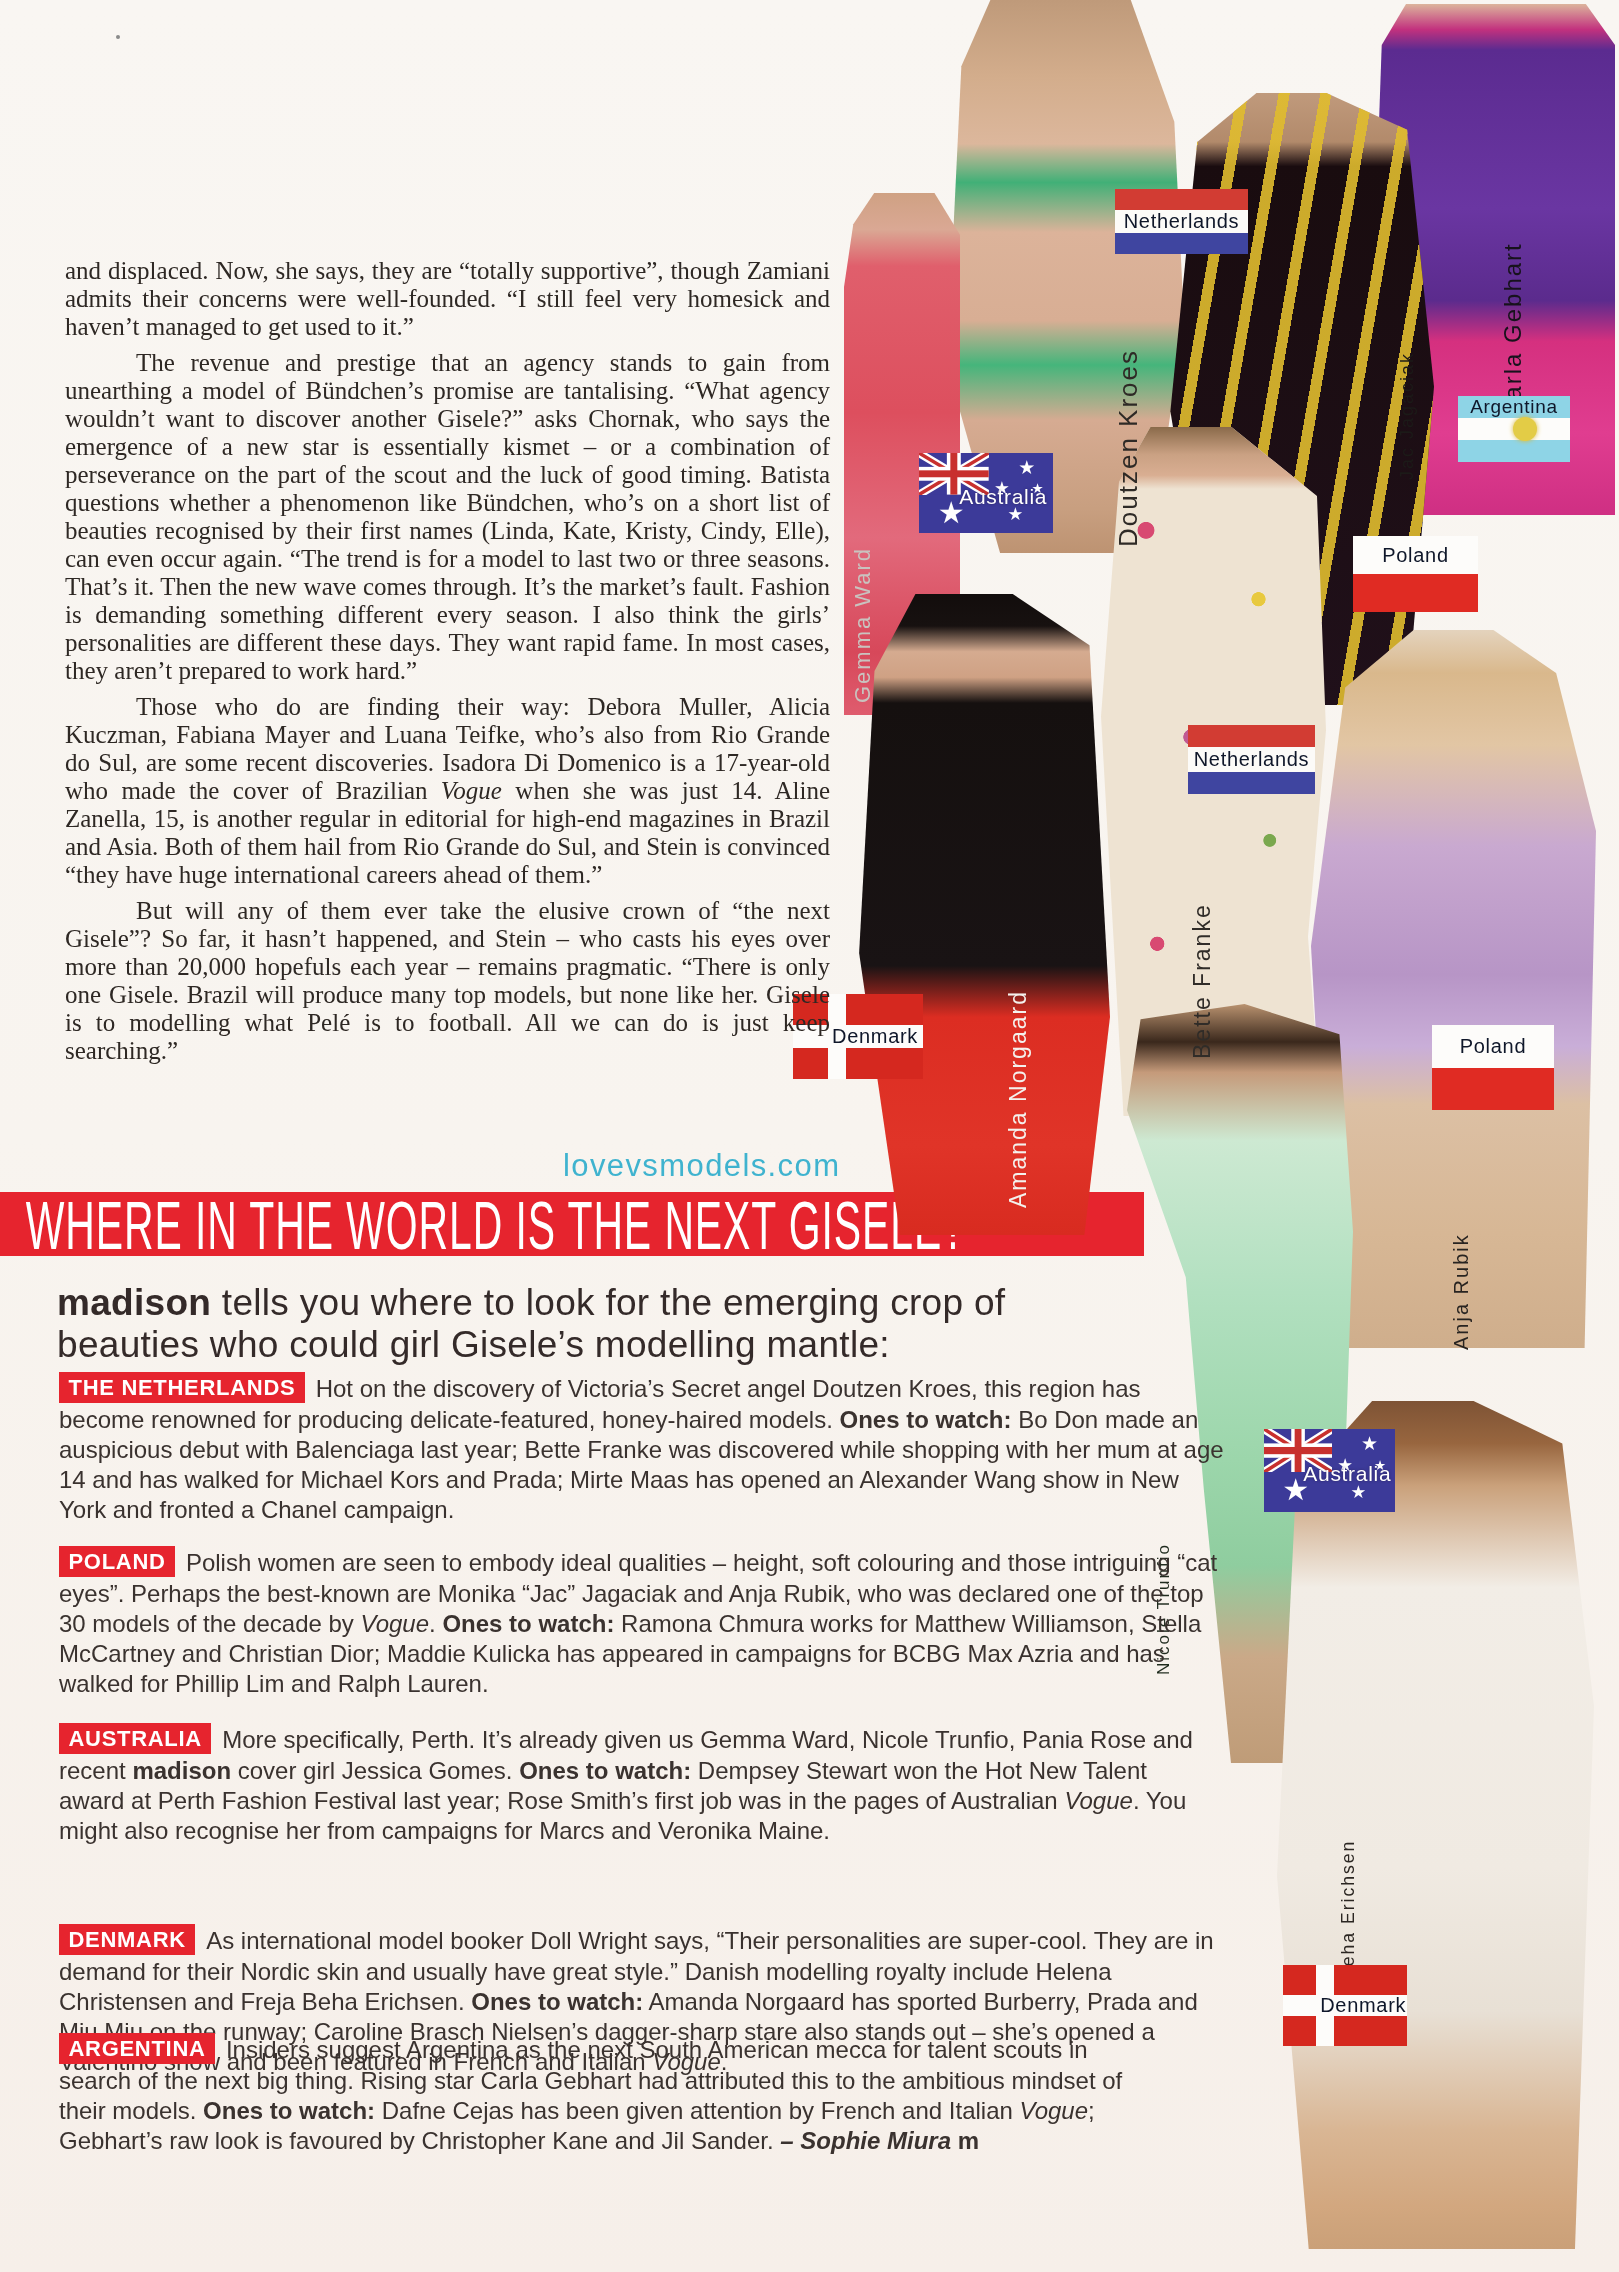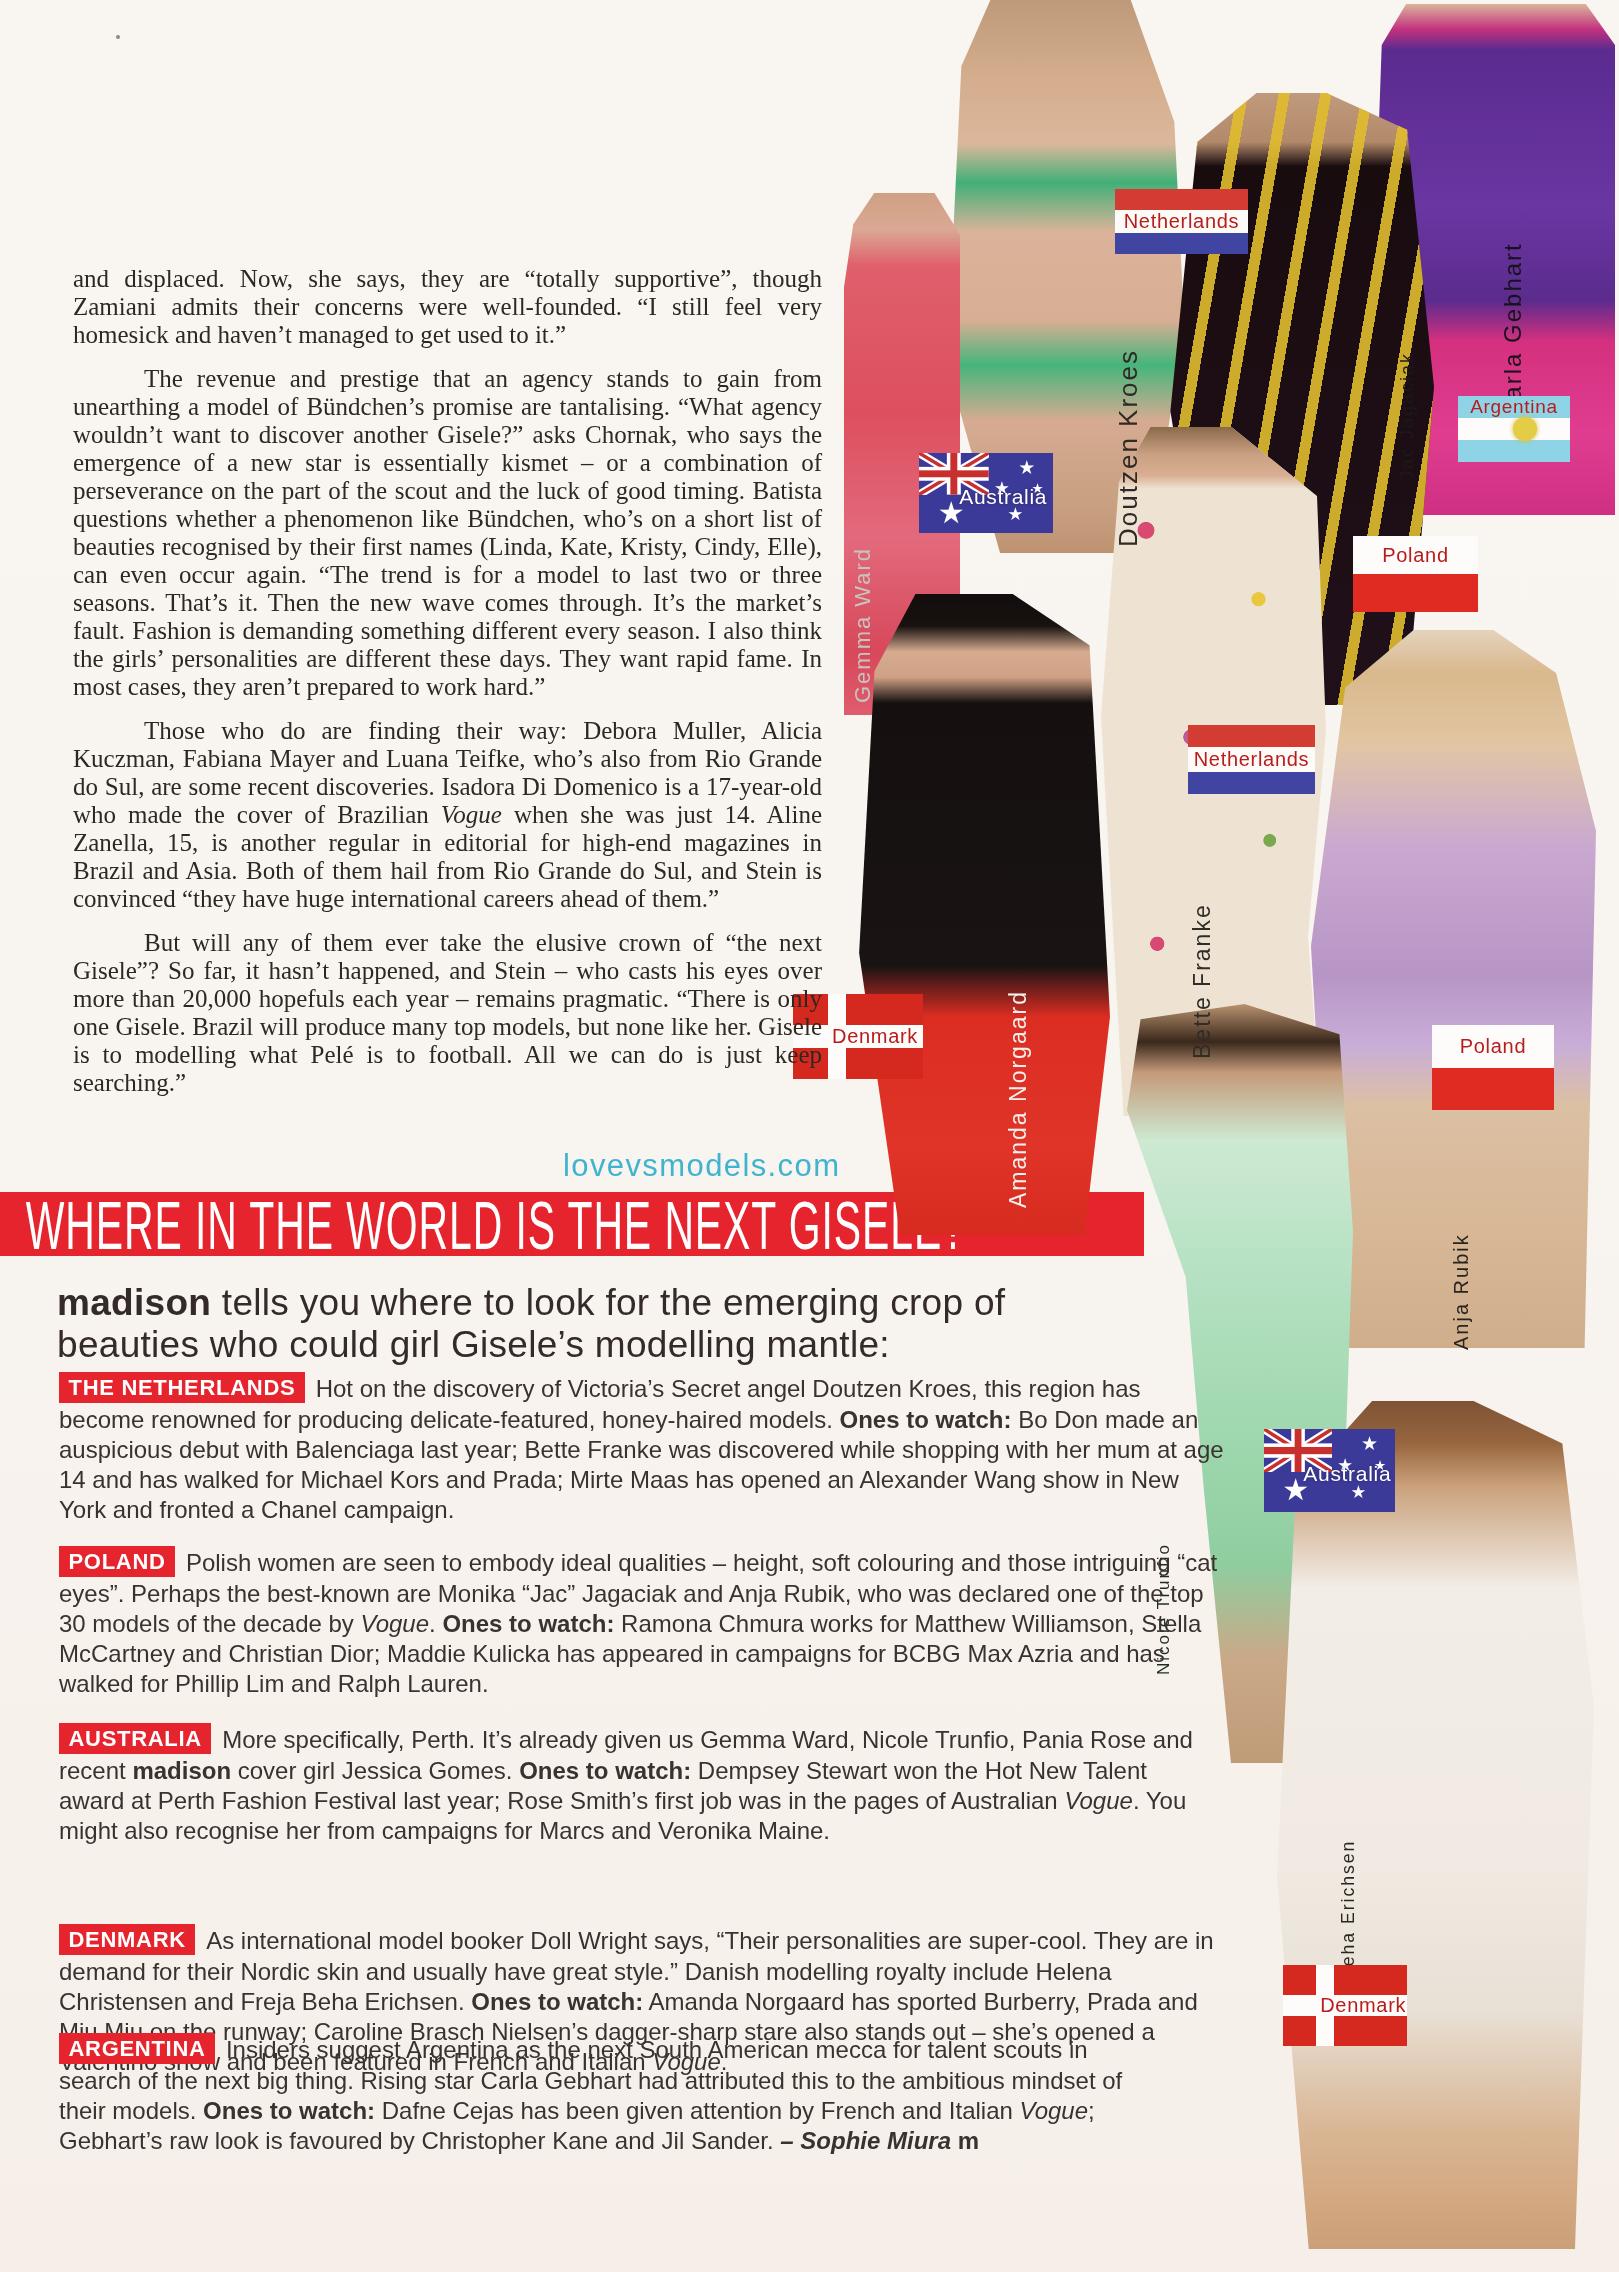--- a/index.html
+++ b/index.html
@@ -5,21 +5,21 @@
 <style>
   html,body{margin:0;padding:0;background:#e9e5e0;}
   .page{position:relative;width:1620px;height:2273px;overflow:hidden;
         background:linear-gradient(180deg,#f9f6f2 0%,#f8f4ef 50%,#f6efe9 100%);
         font-family:"Liberation Sans",sans-serif;}
 
   
   .article{position:absolute;left:57px;top:249px;width:781px;z-index:6;
            font-family:"Liberation Serif",serif;font-size:25px;line-height:28px;
            color:#2e2824;text-align:justify;}
-  .para{margin:16px;}
+  .para{margin:8px;}
   .para.indent{text-indent:71px;}
   .seg-b{font-weight:700;}
   .seg-i{font-style:italic;}
 
   .credit{position:absolute;left:563px;top:1148px;z-index:6;
           font-family:Liberation Sans, sans-serif;font-size:31px;letter-spacing:1.4px;color:#3fb3cf;}
 
   
   .banner{position:absolute;left:0;top:1192px;width:1144px;height:64px;background:#e6242e;
           z-index:2;display:flex;align-items:center;}
@@ -41,21 +41,21 @@
 
   
   .photo{position:absolute;z-index:3;}
 
   
   .vname{position:absolute;z-index:4;writing-mode:vertical-rl;transform:rotate(180deg);
          letter-spacing:2px;white-space:nowrap;font-family:"Liberation Sans",sans-serif;}
 
   
   .flag{position:absolute;z-index:5;font-family:"Liberation Sans",sans-serif;}
-  .flag-label{font-size:20px;color:#b91c1c;letter-spacing:0.7px;}
+  .flag-label{font-size:20px;color:#0f172a;letter-spacing:0.7px;}
 
   .flag-nl,.flag-pl,.flag-ar{display:flex;flex-direction:column;}
   .nl-r{flex:1;background:#d23c33;}
   .nl-w{flex:1.15;background:#fcfbf8;display:flex;align-items:center;justify-content:center;}
   .nl-b{flex:1;background:#3f45a0;}
 
   .pl-w{flex:1;background:#fdfcfa;display:flex;align-items:center;justify-content:center;}
   .pl-r{flex:1;background:#e02b23;}
 
   .flag-dk{background:#d5281f;position:relative;}

